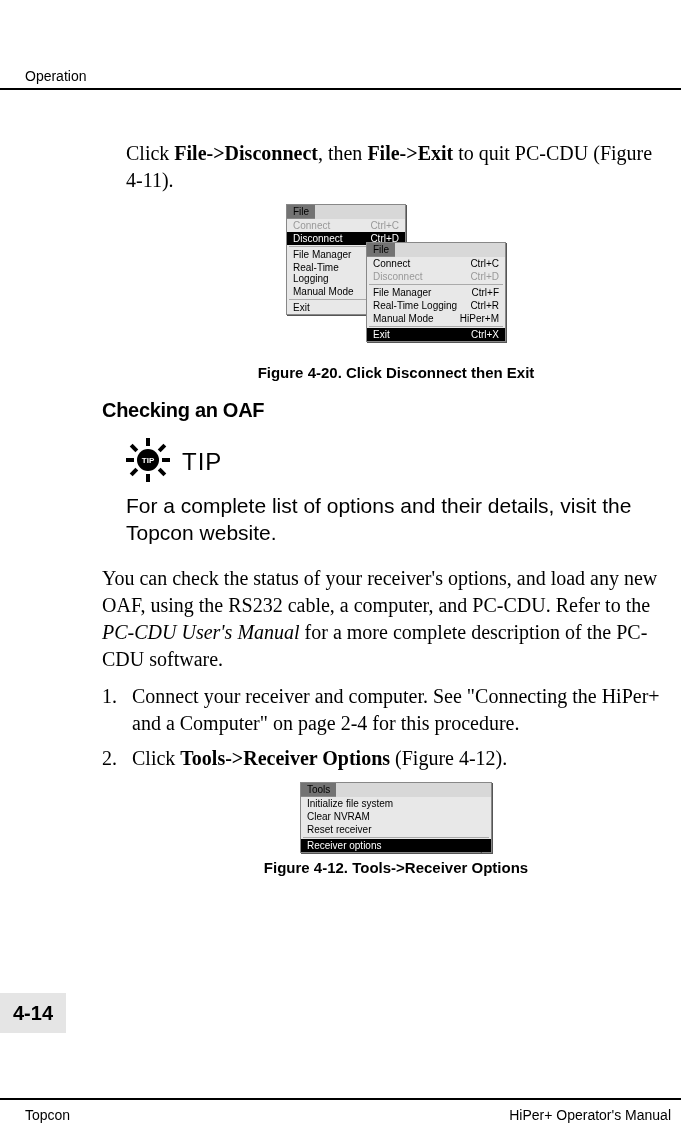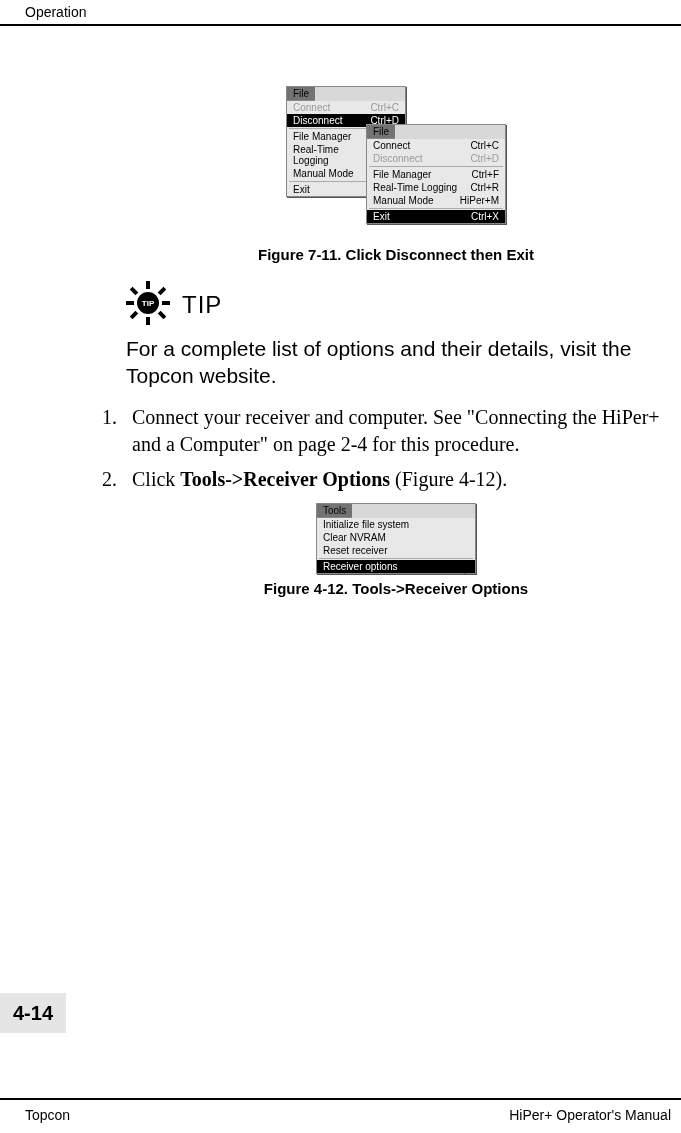--- a/index.html
+++ b/index.html
@@ -6,22 +6,23 @@
   body {
     width: 681px;
     height: 1133px;
     background: #fff;
     font-family: "Times New Roman", Times, serif;
     color: #000;
     position: relative;
     padding: 0;
   }
   .header-bar {
-    padding: 4px 0 0 25px;
+    padding: 20px 0 0 25px;
     border-bottom: 2px solid #000;
+    margin-top: 48px;
   }
   .header-txt {
     font-family: Arial, Helvetica, sans-serif;
     font-size: 14px;
     padding-bottom: 4px;
   }
   .content {
     padding: 50px 15px 0 126px;
   }
   .para {
@@ -86,21 +87,21 @@
   .menu-body { background: #e8e8e8; }
   .mi { display: flex; justify-content: space-between; padding: 1px 6px; gap: 12px; }
   .mi.hi { background: #000; color: #fff; }
   .mi.dim { color: #999; }
   .sep { border-top: 1px solid #aaa; margin: 1px 2px; }
   .fig411-wrap { position: relative; display: inline-block; width: 220px; height: 150px; }
   .menu1 { position: absolute; left: 0; top: 0; width: 120px; }
   .menu2 { position: absolute; left: 80px; top: 38px; width: 140px; }
   .cursor1 { position: absolute; left: 70px; top: 26px; font-size: 12px; color:#000; pointer-events:none; }
   .cursor2 { position: absolute; left: 130px; top: 138px; font-size: 12px; color:#fff; pointer-events:none; }
-  .fig412-wrap { display: inline-block; position: relative; width: 160px; }
+  .fig412-wrap { display: inline-block; position: relative; width: 192px; }
   .cursor3 { position: absolute; right: 8px; bottom: -4px; font-size: 14px; color:#000; pointer-events:none;}
   .page-num-tab {
     position: absolute;
     left: 0;
     bottom: 100px;
     width: 66px;
     height: 40px;
     background: #e5e5e5;
     display: flex;
     align-items: center;
@@ -127,20 +128,23 @@
 </style>
 </head>
 <body>
 
 <div class="header-bar">
   <div class="header-txt">Operation</div>
 </div>
 
 <div class="content">
 
+  <p class="para para-ind">
+    <span>Click </span><b>File-&gt;Disconnect</b><span>, then </span><b>File-&gt;Exit</b><span> to quit PC-CDU (Figure 4-11).</span>
+  </p>
 
   <div class="fig-wrap">
     <div class="fig411-wrap">
       <div class="menu menu1">
         <div class="menu-title">File</div>
         <div class="menu-body" id="menu1-body">
             <div class="mi dim">
               <span>Connect</span>
               <span>Ctrl+C</span>
             </div>
@@ -196,22 +200,23 @@
             <div class="sep"></div>
             <div class="mi hi">
               <span>Exit</span>
               <span>Ctrl+X</span>
             </div>
           </div>
       </div>
       <span class="cursor2">➤</span>
     </div>
   </div>
-  <div class="fig-cap">Figure 7-11. Click Disconnect then Exit</div>
-
+  <div class="fig-cap">Figure 4-20. Click Disconnect then Exit</div>
+
+  <h2 class="sect-head">Checking an OAF</h2>
 
   <div class="tip-block">
     <div class="tip-row">
       <span class="tip-svg">
         <svg width="44" height="44" viewBox="0 0 44 44">
           <g fill="#000">
             <rect x="20" y="0" width="4" height="8"></rect>
             <rect x="20" y="36" width="4" height="8"></rect>
             <rect x="0" y="20" width="8" height="4"></rect>
             <rect x="36" y="20" width="8" height="4"></rect>
@@ -222,20 +227,23 @@
             <circle cx="22" cy="22" r="11"></circle>
           </g>
           <text x="22" y="25" text-anchor="middle" font-size="8" font-family="Arial" font-weight="bold" fill="#fff">TIP</text>
         </svg>
       </span>
       <span class="tip-label">TIP</span>
     </div>
     <div class="tip-body">For a complete list of options and their details, visit the Topcon website.</div>
   </div>
 
+  <p class="para" style="margin-left:-24px; margin-top:18px;">
+    <span>You can check the status of your receiver's options, and load any new OAF, using the RS232 cable, a computer, and PC-CDU. Refer to the </span><span class="em">PC-CDU User's Manual</span><span> for a more complete description of the PC-CDU software.</span>
+  </p>
 
   <ol class="ol" style="margin-left:-24px;">
     <li>
       <span class="num">1.</span>
       <span class="li-body">Connect your receiver and computer. See "Connecting the HiPer+ and a Computer" on page 2-4 for this procedure.</span>
     </li>
     <li>
       <span class="num">2.</span>
       <span class="li-body">
         <span>Click </span><b>Tools-&gt;Receiver Options</b><span> (Figure 4-12).</span>

